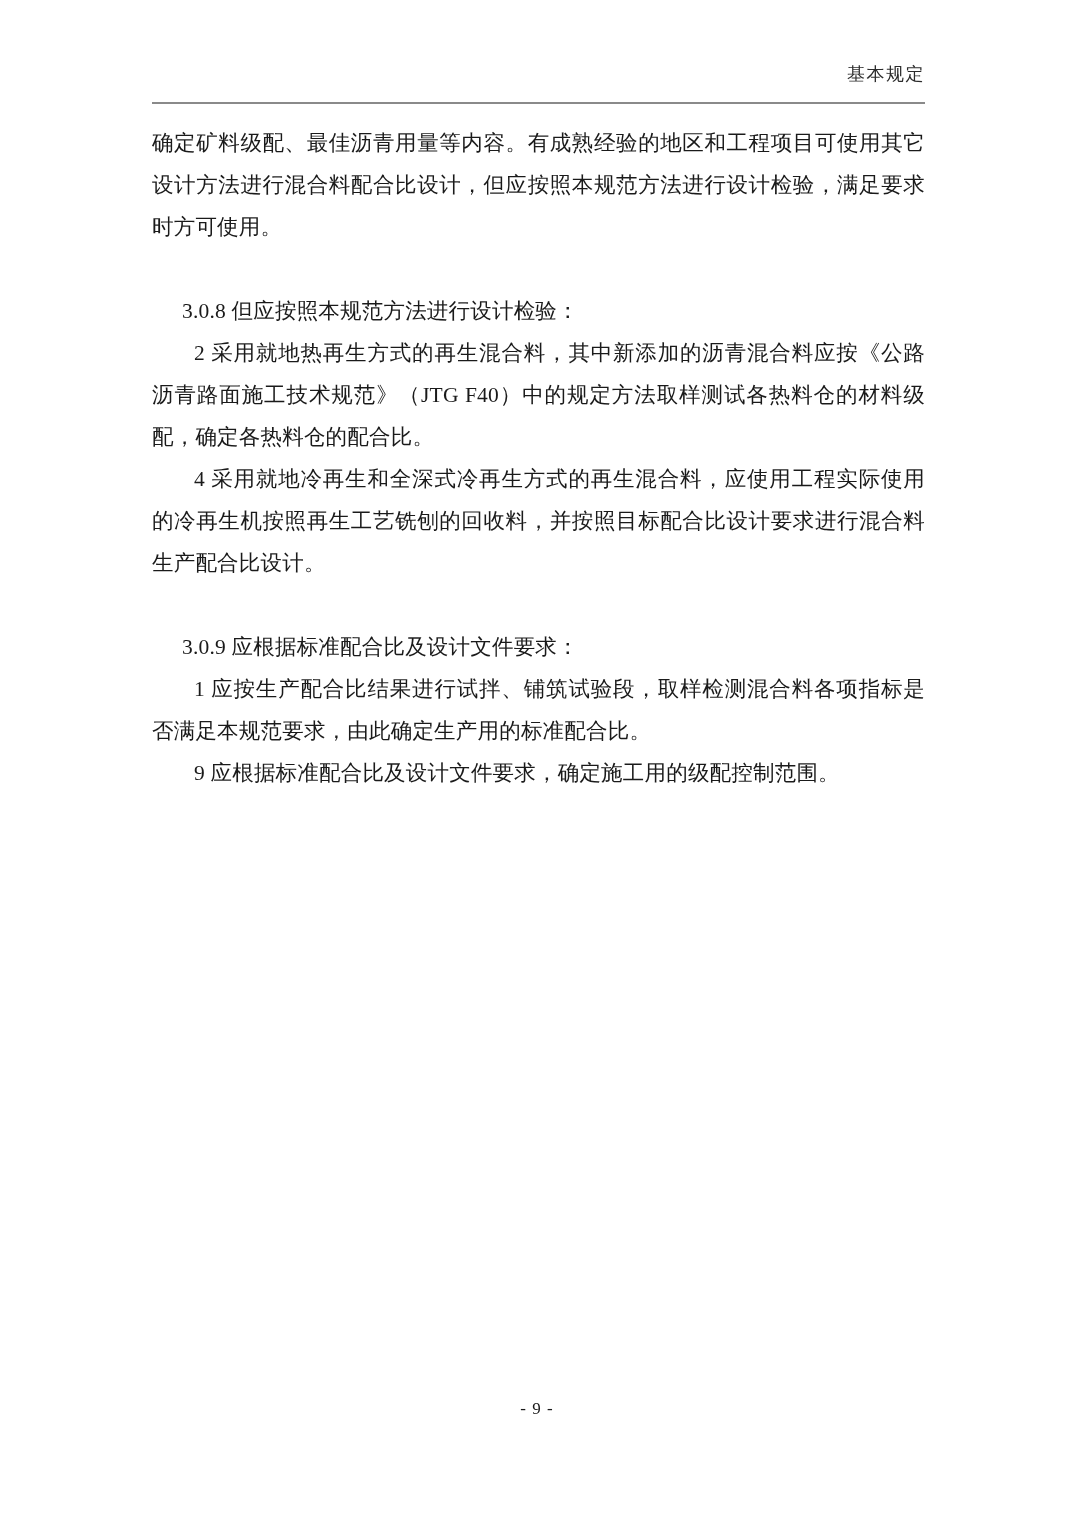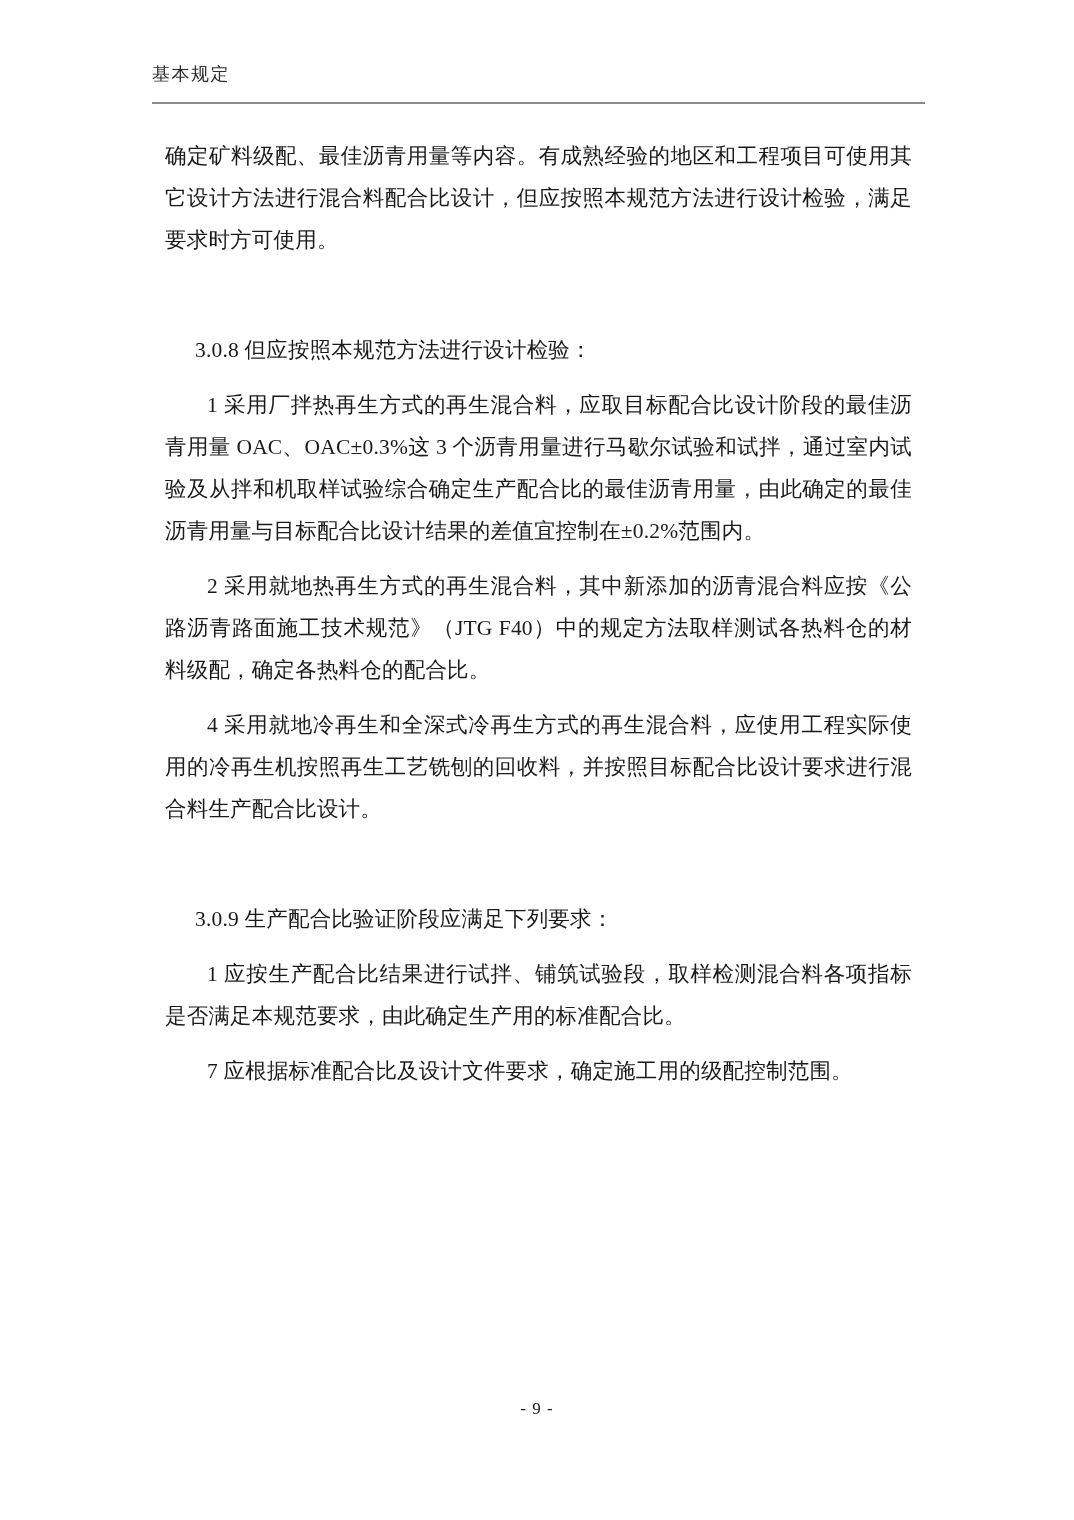--- a/index.html
+++ b/index.html
@@ -23,20 +23,21 @@
   
   .header {
     position: absolute;
     left: 152px;
     top: 62px;
     width: 773px;
     height: 42px;
   }
   .header-title {
     display: block;
+    text-align: right;
     font-size: 18px;
     line-height: 24px;
     letter-spacing: 1.5px;
     color: #2b2b2b;
     font-family: "Liberation Serif", "DejaVu Serif", serif;
   }
   .header-rule {
     position: absolute;
     left: 0;
     right: 0;
@@ -47,21 +48,21 @@
 
   
   .body-col {
     position: absolute;
     left: 152px;
     top: 122px;
     width: 773px;
   }
 
   .para {
-    margin: 13px;
+    margin: 0;
     font-size: 21.5px;
     line-height: 42px;
     text-align: justify;
     text-justify: inter-ideograph;
     letter-spacing: 0.2px;
     color: #1a1a1a;
     white-space: normal;
   }
   
   .ind-0  { text-indent: 0; }
@@ -96,29 +97,28 @@
     <div class="header-rule"></div>
   </div>
 
   <div class="body-col">
 
     <p class="para ind-0">确定矿料级配、最佳沥青用量等内容。有成熟经验的地区和工程项目可使用其它设计方法进行混合料配合比设计，但应按照本规范方法进行设计检验，满足要求时方可使用。</p>
 
     <div class="gap-line"></div>
 
     <p class="para ind-1">3.0.8 但应按照本规范方法进行设计检验：</p>
-    <p class="para ind-2">1 采用厂拌热再生方式的再生混合料，应取目标配合比设计阶段的最佳沥青用量 OAC、OAC±0.3%这 3 个沥青用量进行马歇尔试验和试拌，通过室内试验及从拌和机取样试验综合确定生产配合比的最佳沥青用量，由此确定的最佳沥青用量与目标配合比设计结果的差值宜控制在±0.2%范围内。</p>
     <p class="para ind-2">2 采用就地热再生方式的再生混合料，其中新添加的沥青混合料应按《公路沥青路面施工技术规范》（JTG F40）中的规定方法取样测试各热料仓的材料级配，确定各热料仓的配合比。</p>
     <p class="para ind-2">4 采用就地冷再生和全深式冷再生方式的再生混合料，应使用工程实际使用的冷再生机按照再生工艺铣刨的回收料，并按照目标配合比设计要求进行混合料生产配合比设计。</p>
 
     <div class="gap-line"></div>
 
-    <p class="para ind-1">3.0.9 生产配合比验证阶段应满足下列要求：</p>
+    <p class="para ind-1">3.0.9 应根据标准配合比及设计文件要求：</p>
     <p class="para ind-2">1 应按生产配合比结果进行试拌、铺筑试验段，取样检测混合料各项指标是否满足本规范要求，由此确定生产用的标准配合比。</p>
-    <p class="para ind-2">7 应根据标准配合比及设计文件要求，确定施工用的级配控制范围。</p>
+    <p class="para ind-2">9 应根据标准配合比及设计文件要求，确定施工用的级配控制范围。</p>
 
     <div class="gap-line"></div>
 
 
   </div>
 
   <div class="footer">
     <span class="footer-pageno">- 9 -</span>
   </div>
 

